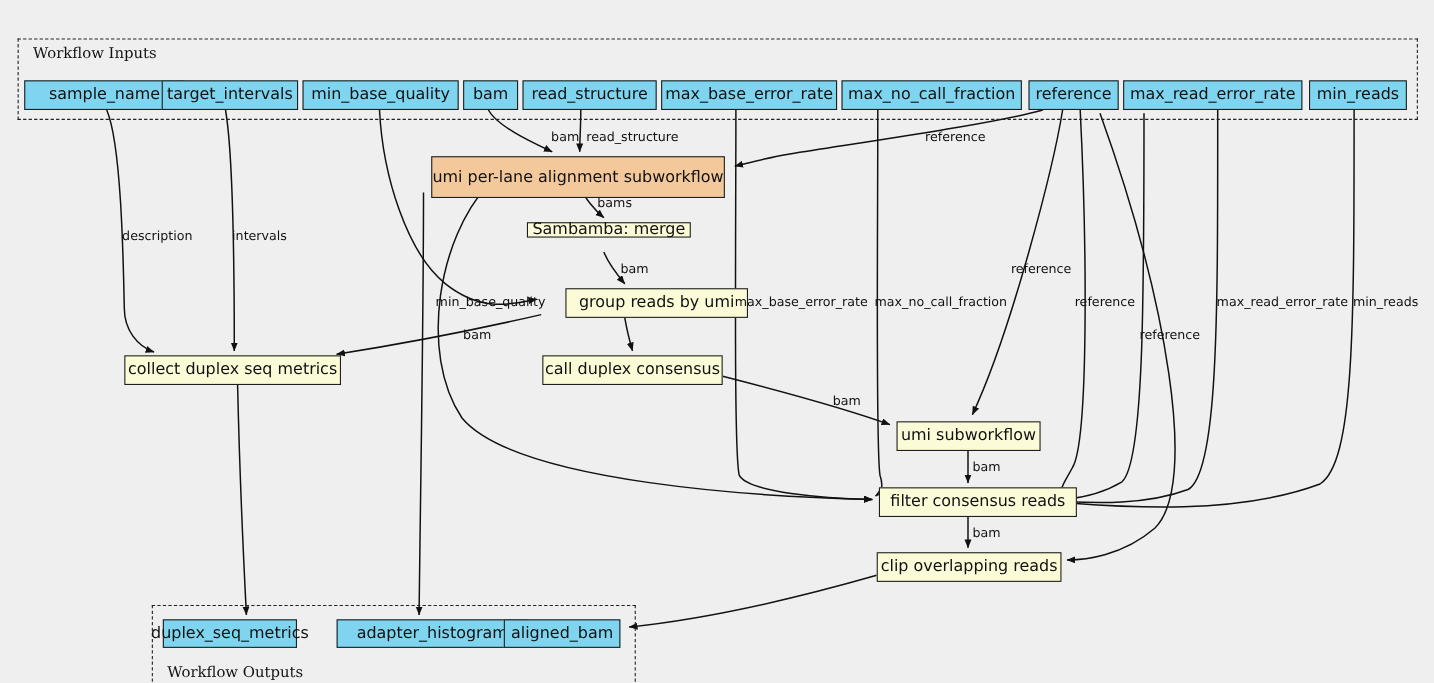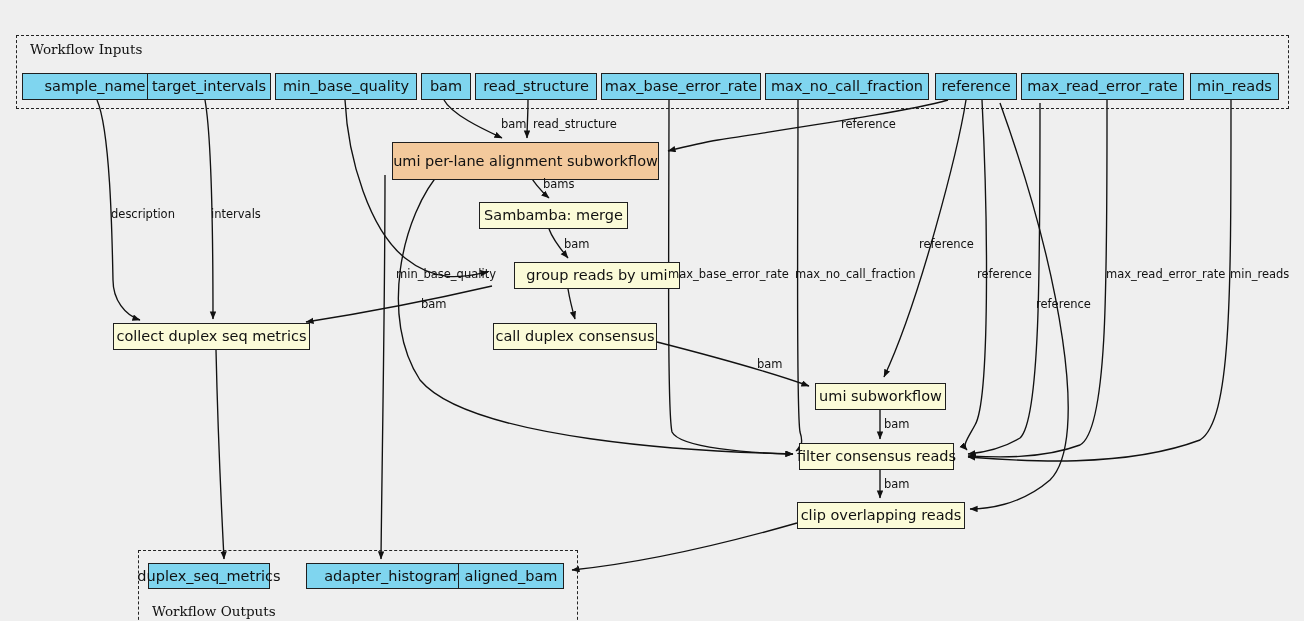--- a/index.html
+++ b/index.html
@@ -91,26 +91,26 @@
   <div class="node io" style="left:275px;top:53px;width:142px;height:27px;">min_base_quality</div>
   <div class="node io" style="left:421px;top:53px;width:50px;height:27px;">bam</div>
   <div class="node io" style="left:475px;top:53px;width:122px;height:27px;">read_structure</div>
   <div class="node io" style="left:601px;top:53px;width:160px;height:27px;">max_base_error_rate</div>
   <div class="node io" style="left:765px;top:53px;width:164px;height:27px;">max_no_call_fraction</div>
   <div class="node io" style="left:935px;top:53px;width:82px;height:27px;">reference</div>
   <div class="node io" style="left:1021px;top:53px;width:163px;height:27px;">max_read_error_rate</div>
   <div class="node io" style="left:1190px;top:53px;width:89px;height:27px;">min_reads</div>
 
   <div class="node sub" style="left:392px;top:122px;width:267px;height:38px;">umi per-lane alignment subworkflow</div>
-  <div class="node proc" style="left:479px;top:182px;width:149px;height:27px;">Sambamba: merge</div>
+  <div class="node proc" style="left:479px;top:182px;width:149px;height:14px;">Sambamba: merge</div>
   <div class="node proc" style="left:514px;top:242px;width:166px;height:27px;">group reads by umi</div>
   <div class="node proc" style="left:113px;top:303px;width:197px;height:27px;">collect duplex seq metrics</div>
   <div class="node proc" style="left:493px;top:303px;width:164px;height:27px;">call duplex consensus</div>
   <div class="node proc" style="left:815px;top:363px;width:131px;height:27px;">umi subworkflow</div>
-  <div class="node proc" style="left:799px;top:423px;width:155px;height:27px;">filter consensus reads</div>
+  <div class="node proc" style="left:799px;top:423px;width:180px;height:27px;">filter consensus reads</div>
   <div class="node proc" style="left:797px;top:482px;width:168px;height:27px;">clip overlapping reads</div>
 
   <div class="node io" style="left:148px;top:543px;width:122px;height:26px;">duplex_seq_metrics</div>
   <div class="node io" style="left:306px;top:543px;width:174px;height:26px;">adapter_histogram</div>
   <div class="node io" style="left:458px;top:543px;width:106px;height:26px;">aligned_bam</div>
 
   <div class="elab" style="left:501px;top:99px;">bam</div>
   <div class="elab" style="left:533px;top:99px;">read_structure</div>
   <div class="elab" style="left:841px;top:99px;">reference</div>
   <div class="elab" style="left:543px;top:159px;">bams</div>

